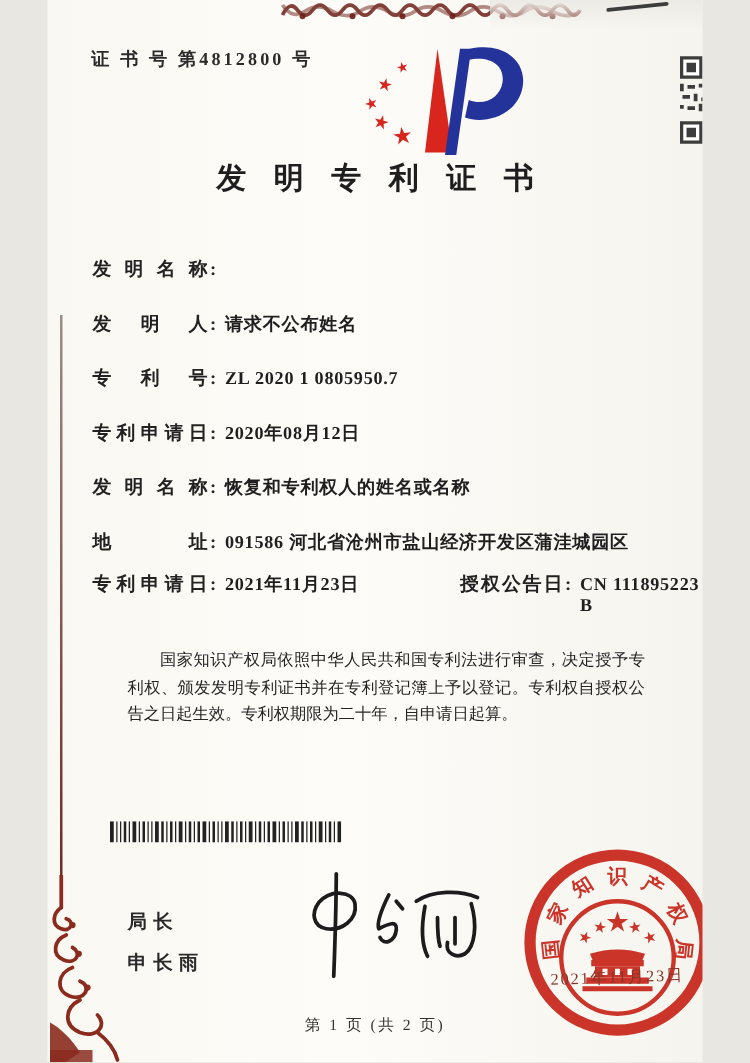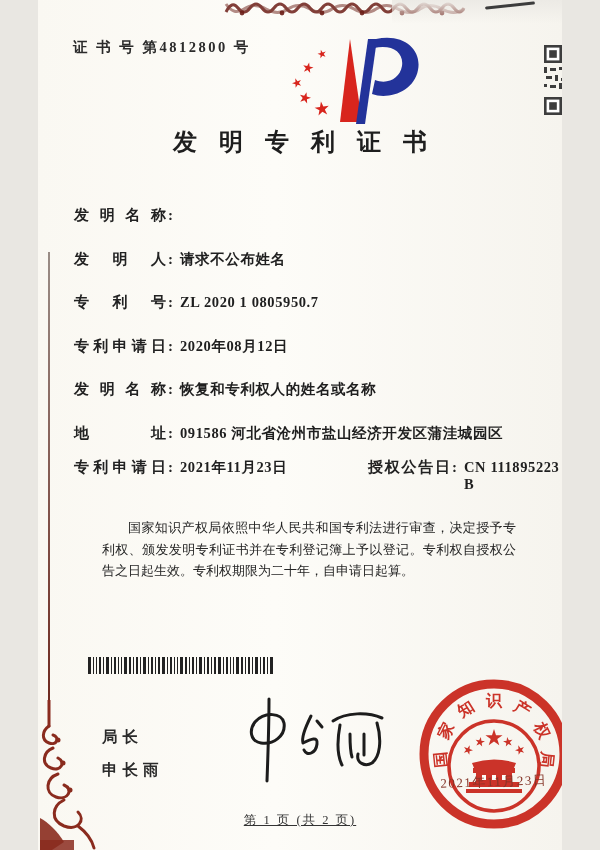--- a/index.html
+++ b/index.html
@@ -14,21 +14,21 @@
          letter-spacing:22px;text-indent:22px;color:#1e1e1e;}
   .field-row{display:flex;align-items:baseline;z-index:2;}
   .flabel{display:inline-block;width:92px;font-size:15px;font-weight:700;
           text-align:justify;text-align-last:justify;color:#222;}
   .fcolon{font-size:15px;font-weight:700;margin:0 7px 0 2px;}
   .fvalue{font-size:14.5px;font-weight:600;letter-spacing:0.6px;color:#1f1f1f;}
   .body-text{left:48px;right:30px;top:501px;font-size:13px;line-height:21.6px;
              text-align:justify;color:#242424;z-index:2;}
   .body-text p{margin:16px;text-indent:2em;}
   .director{left:64px;font-size:15.5px;font-weight:700;letter-spacing:5px;color:#2a2a2a;z-index:2;}
-  .footer{left:0;right:0;top:812px;text-align:center;font-size:12.5px;letter-spacing:2px;color:#333;z-index:2;text-decoration:underline;}
+  .footer{left:0;right:0;top:812px;text-align:center;font-size:12.5px;letter-spacing:2px;color:#333;z-index:2;}
   .topline{left:447px;top:4px;width:50px;height:3px;background:#3c3c3c;transform:rotate(-6deg);border-radius:2px;z-index:2;}
   .topshade{right:0;top:0;width:170px;height:24px;background:linear-gradient(180deg,#eceae5,rgba(236,234,229,0));z-index:1;}
   .edge-line-left{left:10px;top:252px;width:2px;height:452px;background:linear-gradient(#9a8d86,#6f2a20);z-index:1;}
   .edge-line-right{left:586px;top:553px;width:2px;height:195px;background:linear-gradient(#9a8d86,#6f2a20);z-index:1;}
   svg text{font-family:"Liberation Serif","DejaVu Serif",serif;}
 </style>
 </head>
 <body>
 
 <div class="page">

